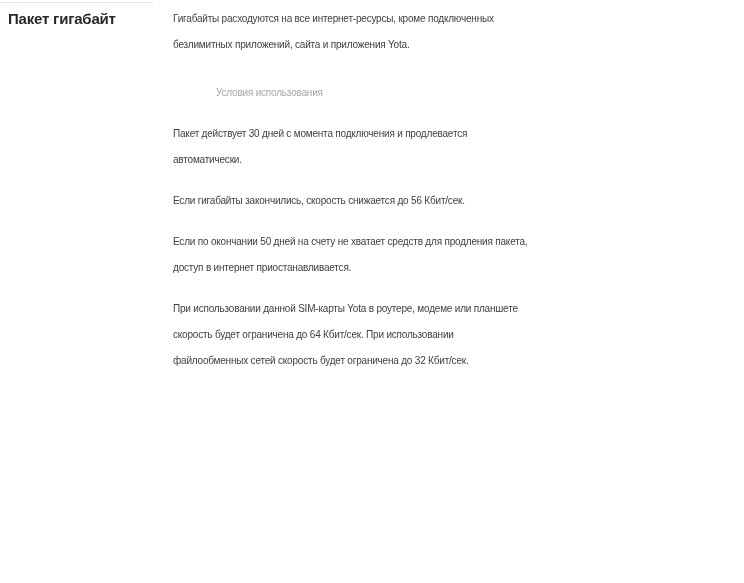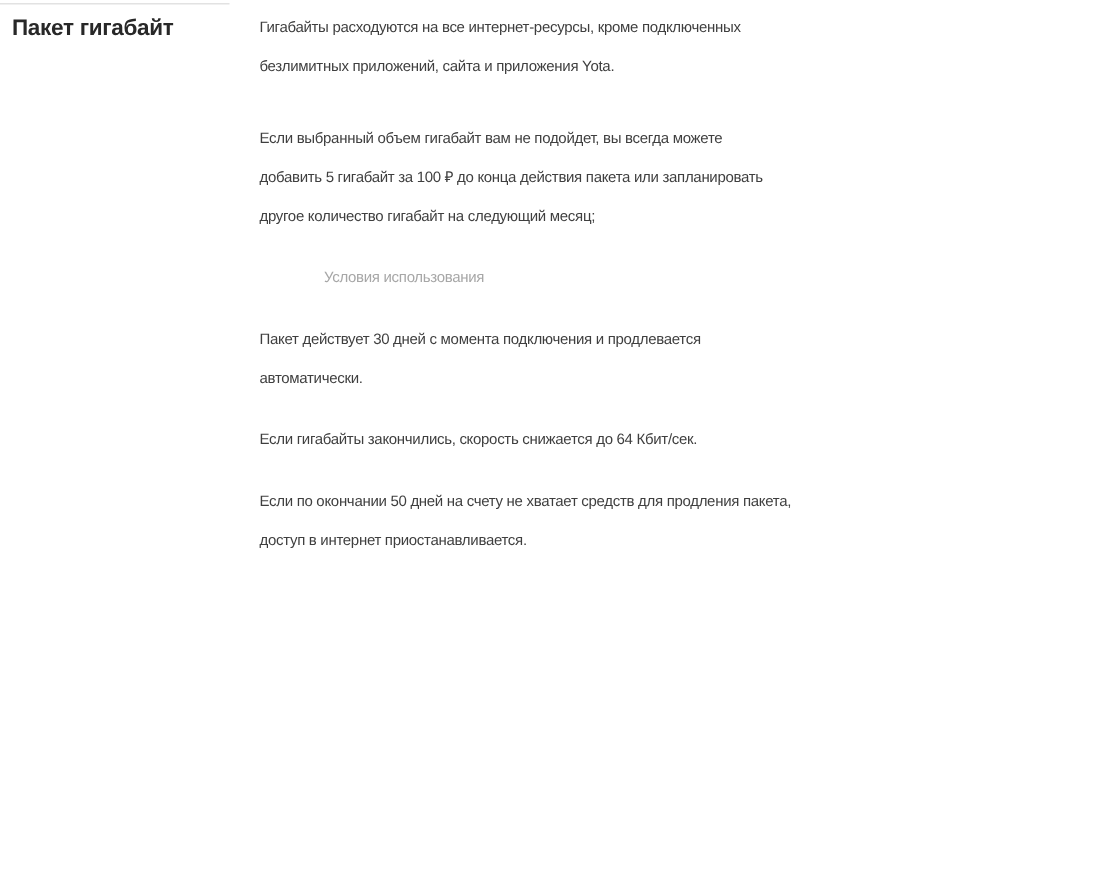--- a/index.html
+++ b/index.html
@@ -70,24 +70,24 @@
 
 <div class="page">
   <div class="row-top-border"></div>
   <div class="row">
     <div class="label-col">
       <h3 class="row-title">Пакет гигабайт</h3>
     </div>
     <div class="content-col">
       <p class="block first">Гигабайты расходуются на все интернет-ресурсы, кроме подключенных
 безлимитных приложений, сайта и приложения Yota.</p>
-      <p class="block">Если выбранный объем гигабайт вам не подойдет, вы всегда можете
-добавить 5 гигабайт за 100 ₽ до конца действия пакета или запланировать
-другое количество гигабайт на следующий месяц;</p>
       <div class="block subheading">Условия использования</div>
       <p class="block">Пакет действует 30 дней с момента подключения и продлевается
 автоматически.</p>
-      <p class="block">Если гигабайты закончились, скорость снижается до 64 Кбит/сек.</p>
+      <p class="block">Если гигабайты закончились, скорость снижается до 56 Кбит/сек.</p>
       <p class="block">Если по окончании 50 дней на счету не хватает средств для продления пакета,
 доступ в интернет приостанавливается.</p>
+      <p class="block">При использовании данной SIM-карты Yota в роутере, модеме или планшете
+скорость будет ограничена до 64 Кбит/сек. При использовании
+файлообменных сетей скорость будет ограничена до 32 Кбит/сек.</p>
     </div>
   </div>
 </div>
 
 </body></html>

